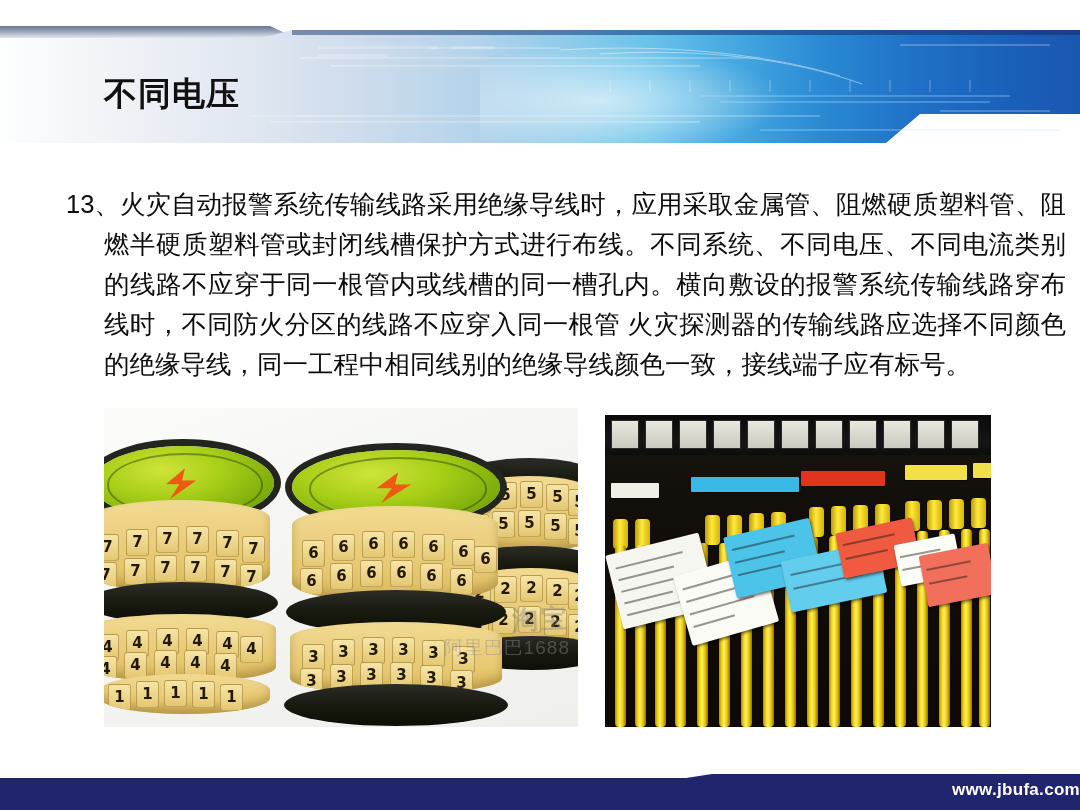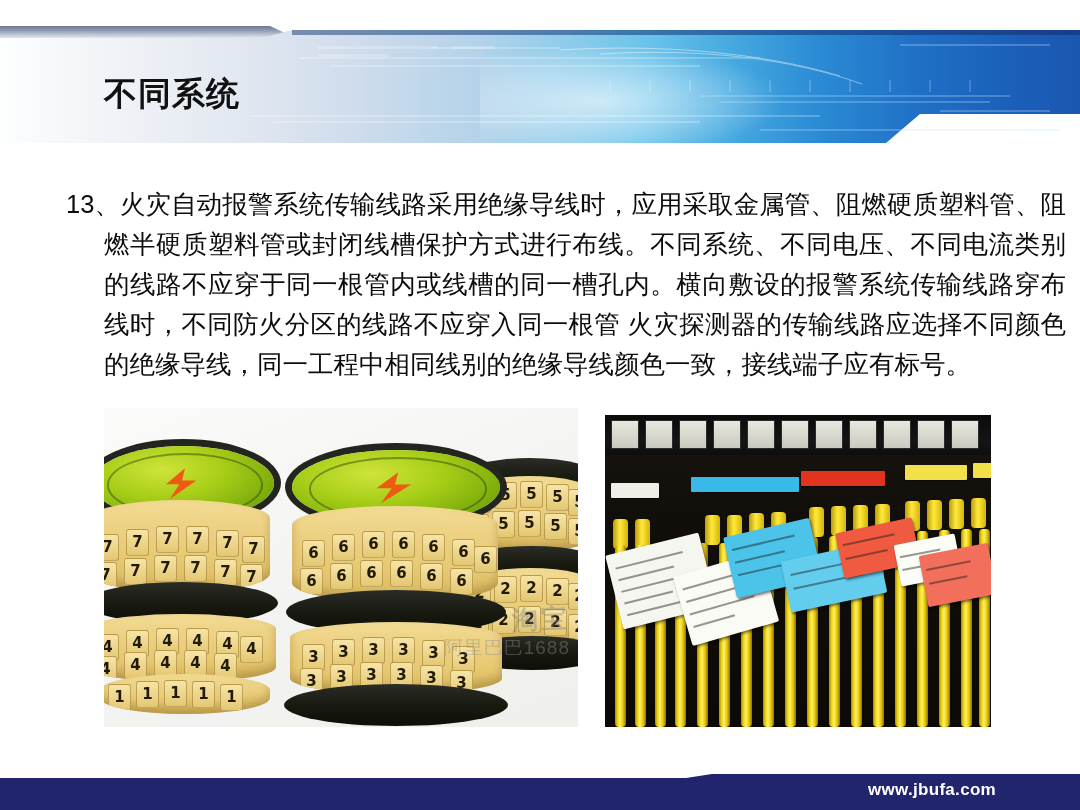--- a/index.html
+++ b/index.html
@@ -283,21 +283,20 @@
     background: #20256e;
     -webkit-clip-path: polygon(0 4px, 686px 4px, 712px 0, 1080px 0, 1080px 36px, 0 36px);
     clip-path: polygon(0 4px, 686px 4px, 712px 0, 1080px 0, 1080px 36px, 0 36px);
   }
   .footer-url {
     position: absolute;
     left: 0;
     top: 772px;
     width: 1080px;
     text-align: right;
-    padding-right: 84px;
     box-sizing: border-box;
     color: #ffffff;
     font-size: 17px;
     font-weight: bold;
     line-height: 36px;
     letter-spacing: 0.3px;
   }
 </style>
 </head>
 <body>
@@ -335,21 +334,21 @@
         <path d="M970 50 L970 62"></path>
     </g>
     <g fill="#ffffff" opacity="0.22">
       <rect x="318" y="16" width="120" height="3"></rect>
       <rect x="452" y="16" width="42" height="3"></rect>
       <rect x="318" y="24" width="70" height="3"></rect>
       <rect x="900" y="14" width="150" height="2"></rect>
       <rect x="940" y="80" width="110" height="2"></rect>
     </g>
   </svg>
-  <div class="slide-title">不同系统</div>
+  <div class="slide-title">不同电压</div>
 </div>
 
 <div class="body-block">
   <p class="body-para">13、火灾自动报警系统传输线路采用绝缘导线时，应用采取金属管、阻燃硬质塑料管、阻燃半硬质塑料管或封闭线槽保护方式进行布线。不同系统、不同电压、不同电流类别的线路不应穿于同一根管内或线槽的同一槽孔内。横向敷设的报警系统传输线路穿布线时，不同防火分区的线路不应穿入同一根管 火灾探测器的传输线路应选择不同颜色的绝缘导线，同一工程中相同线别的绝缘导线颜色一致，接线端子应有标号。</p>
 </div>
 
 <div class="photo photo-left">
   <div class="markers-bg"></div>
 
   <div class="marker-stack" style="left:360px; top:60px;">

